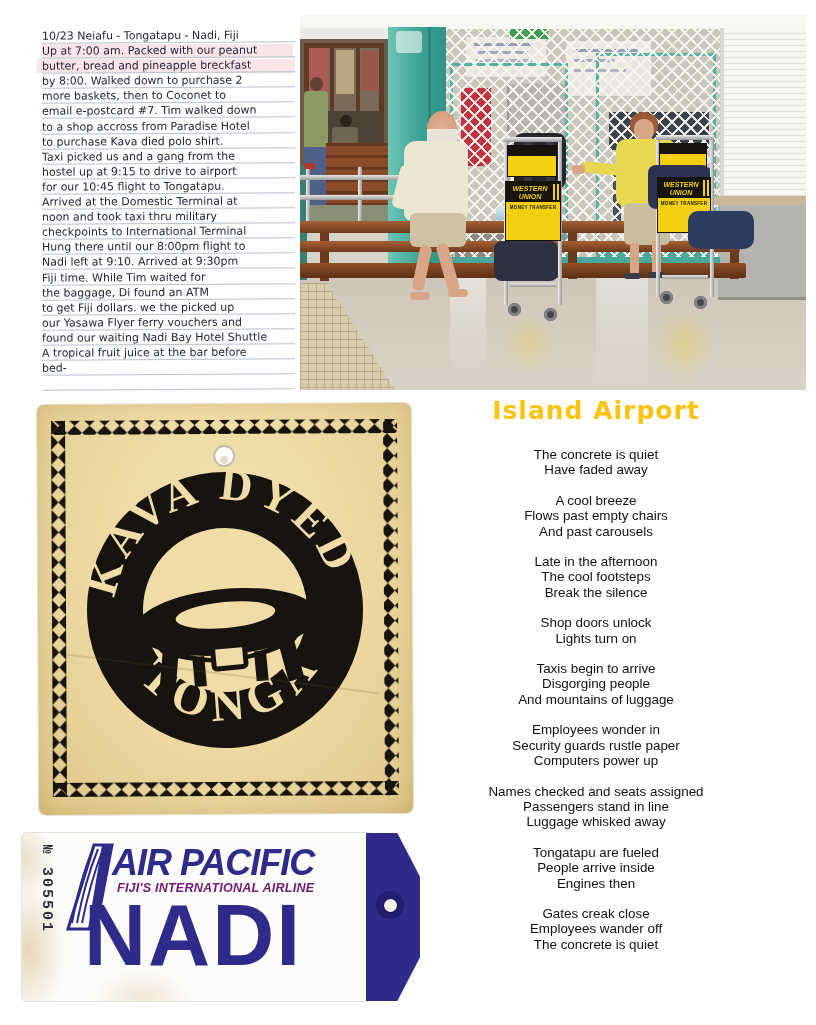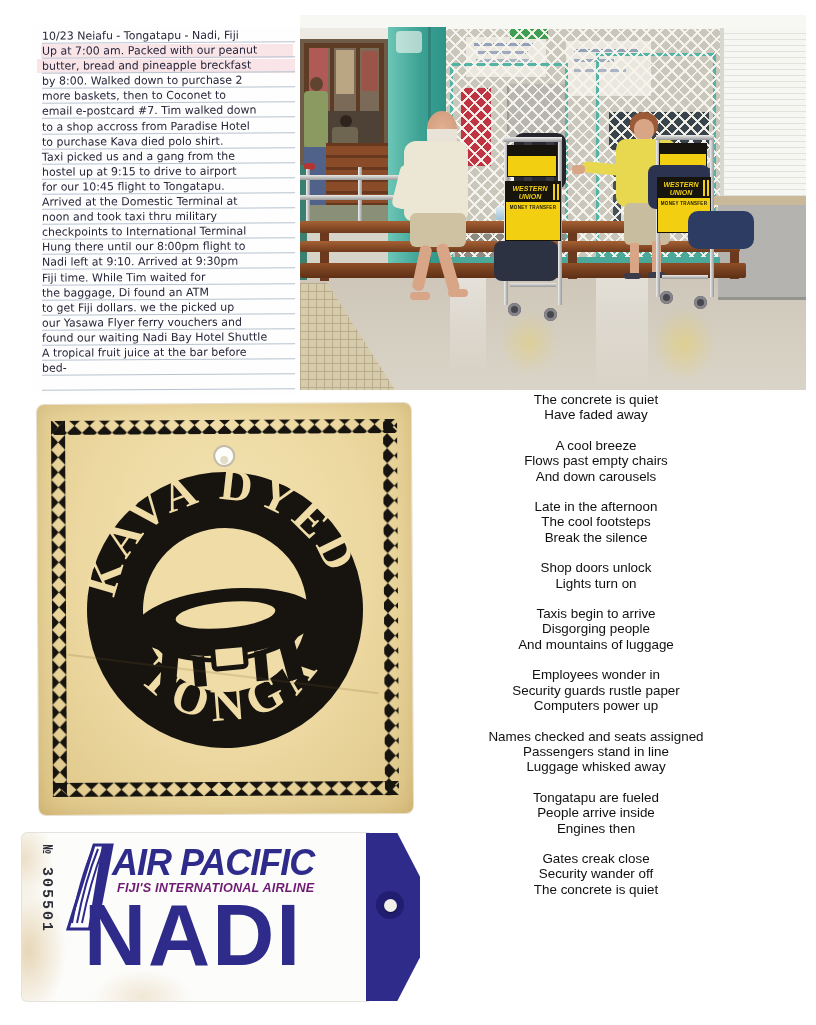--- a/index.html
+++ b/index.html
@@ -329,28 +329,29 @@
     </svg>
     <div class="airline">AIR PACIFIC</div>
     <div class="tagline">FIJI'S INTERNATIONAL AIRLINE</div>
     <div class="dest">NADI</div>
     <div class="tag-end"></div>
     <div class="hole-ring"></div>
     <div class="hole"></div>
   </section>
 
   <section id="poem">
+    <h2>Island Airport</h2>
     <div class="stanza">
       <div class="pline">The concrete is quiet</div>
       <div class="pline">Have faded away</div>
     </div>
     <div class="stanza">
       <div class="pline">A cool breeze</div>
       <div class="pline">Flows past empty chairs</div>
-      <div class="pline">And down carousels</div>
+      <div class="pline">And past carousels</div>
     </div>
     <div class="stanza">
       <div class="pline">Late in the afternoon</div>
       <div class="pline">The cool footsteps</div>
       <div class="pline">Break the silence</div>
     </div>
     <div class="stanza">
       <div class="pline">Shop doors unlock</div>
       <div class="pline">Lights turn on</div>
     </div>
@@ -369,18 +370,18 @@
       <div class="pline">Passengers stand in line</div>
       <div class="pline">Luggage whisked away</div>
     </div>
     <div class="stanza">
       <div class="pline">Tongatapu are fueled</div>
       <div class="pline">People arrive inside</div>
       <div class="pline">Engines then</div>
     </div>
     <div class="stanza">
       <div class="pline">Gates creak close</div>
-      <div class="pline">Security wander off</div>
+      <div class="pline">Employees wander off</div>
       <div class="pline">The concrete is quiet</div>
     </div>
   </section>
 
 </div>
 
 </body></html>

